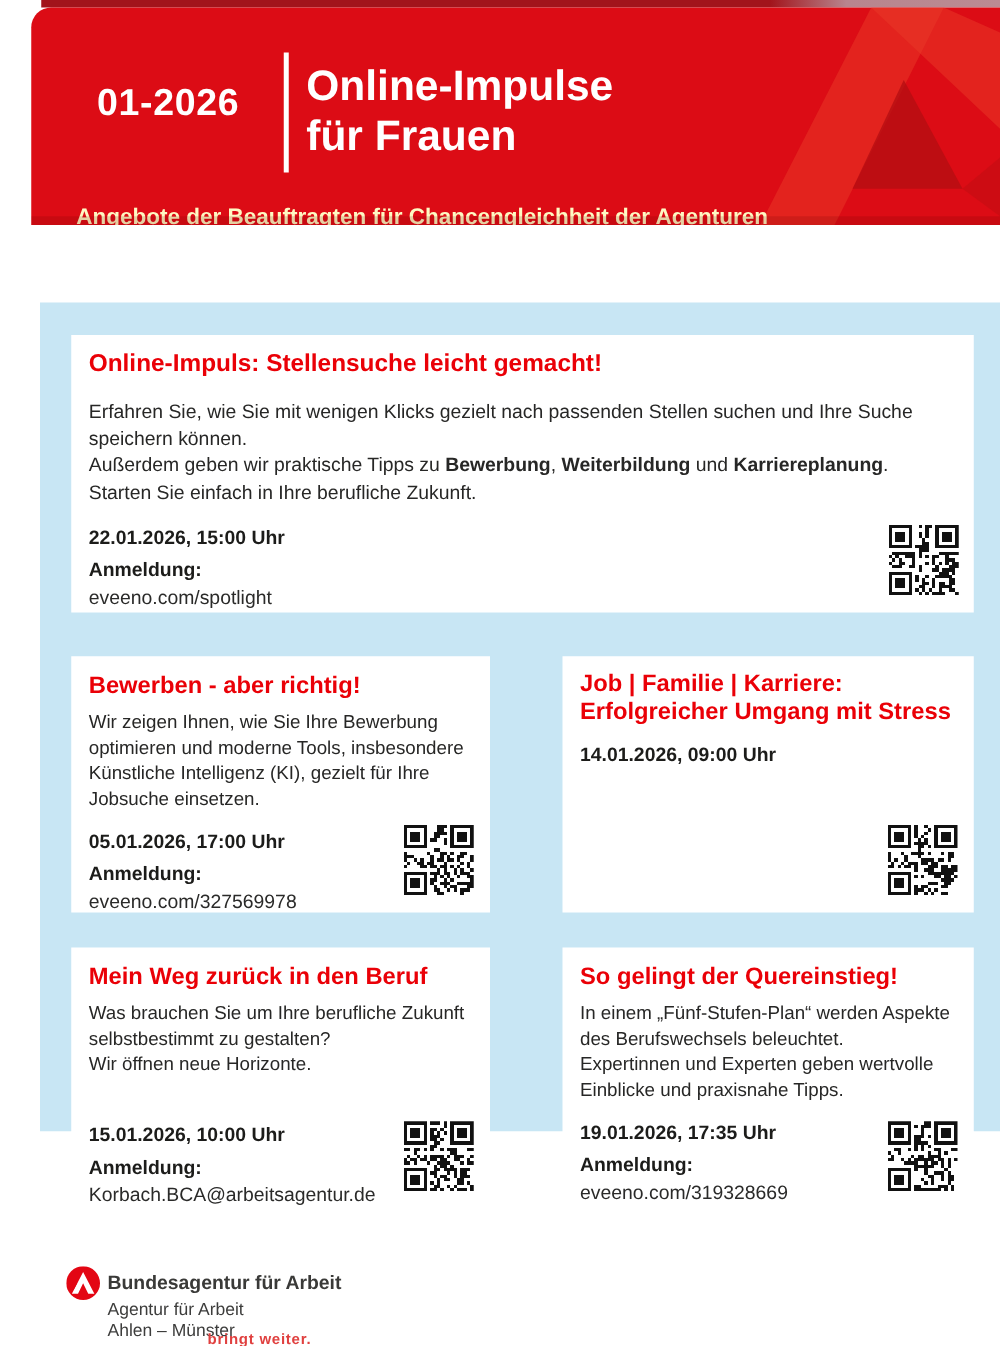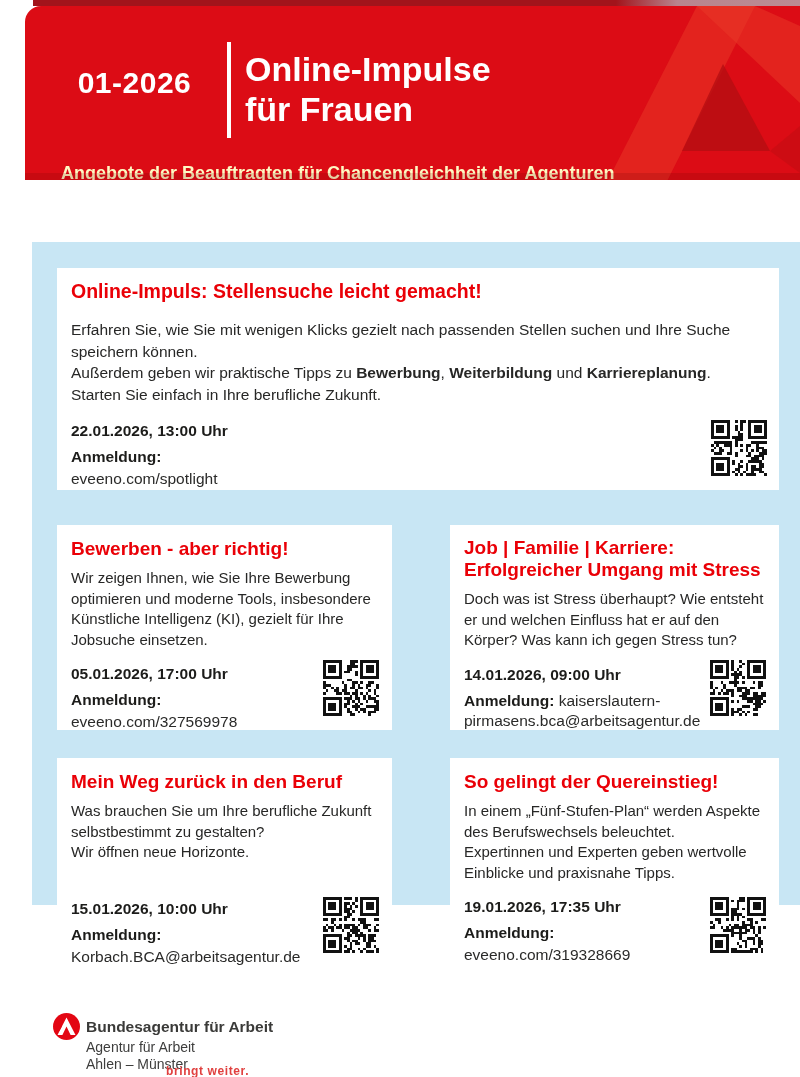--- a/index.html
+++ b/index.html
@@ -82,21 +82,21 @@
 Ahlen-Münster und Rheine – und Ihrer Kolleginnen bundesweit</p>
   </header>
 
   <section class="panel">
 
     <article class="card card-1">
       <h2>Online-Impuls: Stellensuche leicht gemacht!</h2>
       <p class="body"><span>Erfahren Sie, wie Sie mit wenigen Klicks gezielt nach passenden Stellen suchen und Ihre Suche speichern können.
 Außerdem geben wir praktische Tipps zu </span><b>Bewerbung</b><span>, </span><b>Weiterbildung</b><span> und </span><b>Karriereplanung</b><span>.
 Starten Sie einfach in Ihre berufliche Zukunft.</span></p>
-      <div class="when">22.01.2026, 13:00 Uhr</div>
+      <div class="when">22.01.2026, 15:00 Uhr</div>
       <div class="reg-label">Anmeldung:</div>
       <div class="reg-value">eveeno.com/spotlight</div>
       <svg class="qr" aria-hidden="true" viewBox="0 0 21 21" shape-rendering="crispEdges">
           <rect x="0" y="0" width="21" height="21" fill="#fff"></rect>
           <rect x="0" y="0" width="7" height="7" fill="#111"></rect>
           <rect x="1" y="1" width="5" height="5" fill="#fff"></rect>
           <rect x="2" y="2" width="3" height="3" fill="#111"></rect>
           <rect x="14" y="0" width="7" height="7" fill="#111"></rect>
           <rect x="15" y="1" width="5" height="5" fill="#fff"></rect>
           <rect x="16" y="2" width="3" height="3" fill="#111"></rect>
@@ -352,23 +352,21 @@
           <rect x="19" y="19" width="1" height="1" fill="#111"></rect>
           <rect x="10" y="20" width="1" height="1" fill="#111"></rect>
           <rect x="11" y="20" width="1" height="1" fill="#111"></rect>
           <rect x="17" y="20" width="1" height="1" fill="#111"></rect>
         </svg>
     </article>
 
     <article class="card card-3">
       <h2>Job | Familie | Karriere:
 Erfolgreicher Umgang mit Stress</h2>
-      <p class="body">Doch was ist Stress überhaupt? Wie entsteht er und welchen Einfluss hat er auf den Körper? Was kann ich gegen Stress tun?</p>
       <div class="when">14.01.2026, 09:00 Uhr</div>
-      <div class="reg-inline"><span class="b">Anmeldung:</span> <span>kaiserslautern-pirmasens.bca@arbeitsagentur.de</span></div>
       <svg class="qr" aria-hidden="true" viewBox="0 0 21 21" shape-rendering="crispEdges">
           <rect x="0" y="0" width="21" height="21" fill="#fff"></rect>
           <rect x="0" y="0" width="7" height="7" fill="#111"></rect>
           <rect x="1" y="1" width="5" height="5" fill="#fff"></rect>
           <rect x="2" y="2" width="3" height="3" fill="#111"></rect>
           <rect x="14" y="0" width="7" height="7" fill="#111"></rect>
           <rect x="15" y="1" width="5" height="5" fill="#fff"></rect>
           <rect x="16" y="2" width="3" height="3" fill="#111"></rect>
           <rect x="0" y="14" width="7" height="7" fill="#111"></rect>
           <rect x="1" y="15" width="5" height="5" fill="#fff"></rect>

